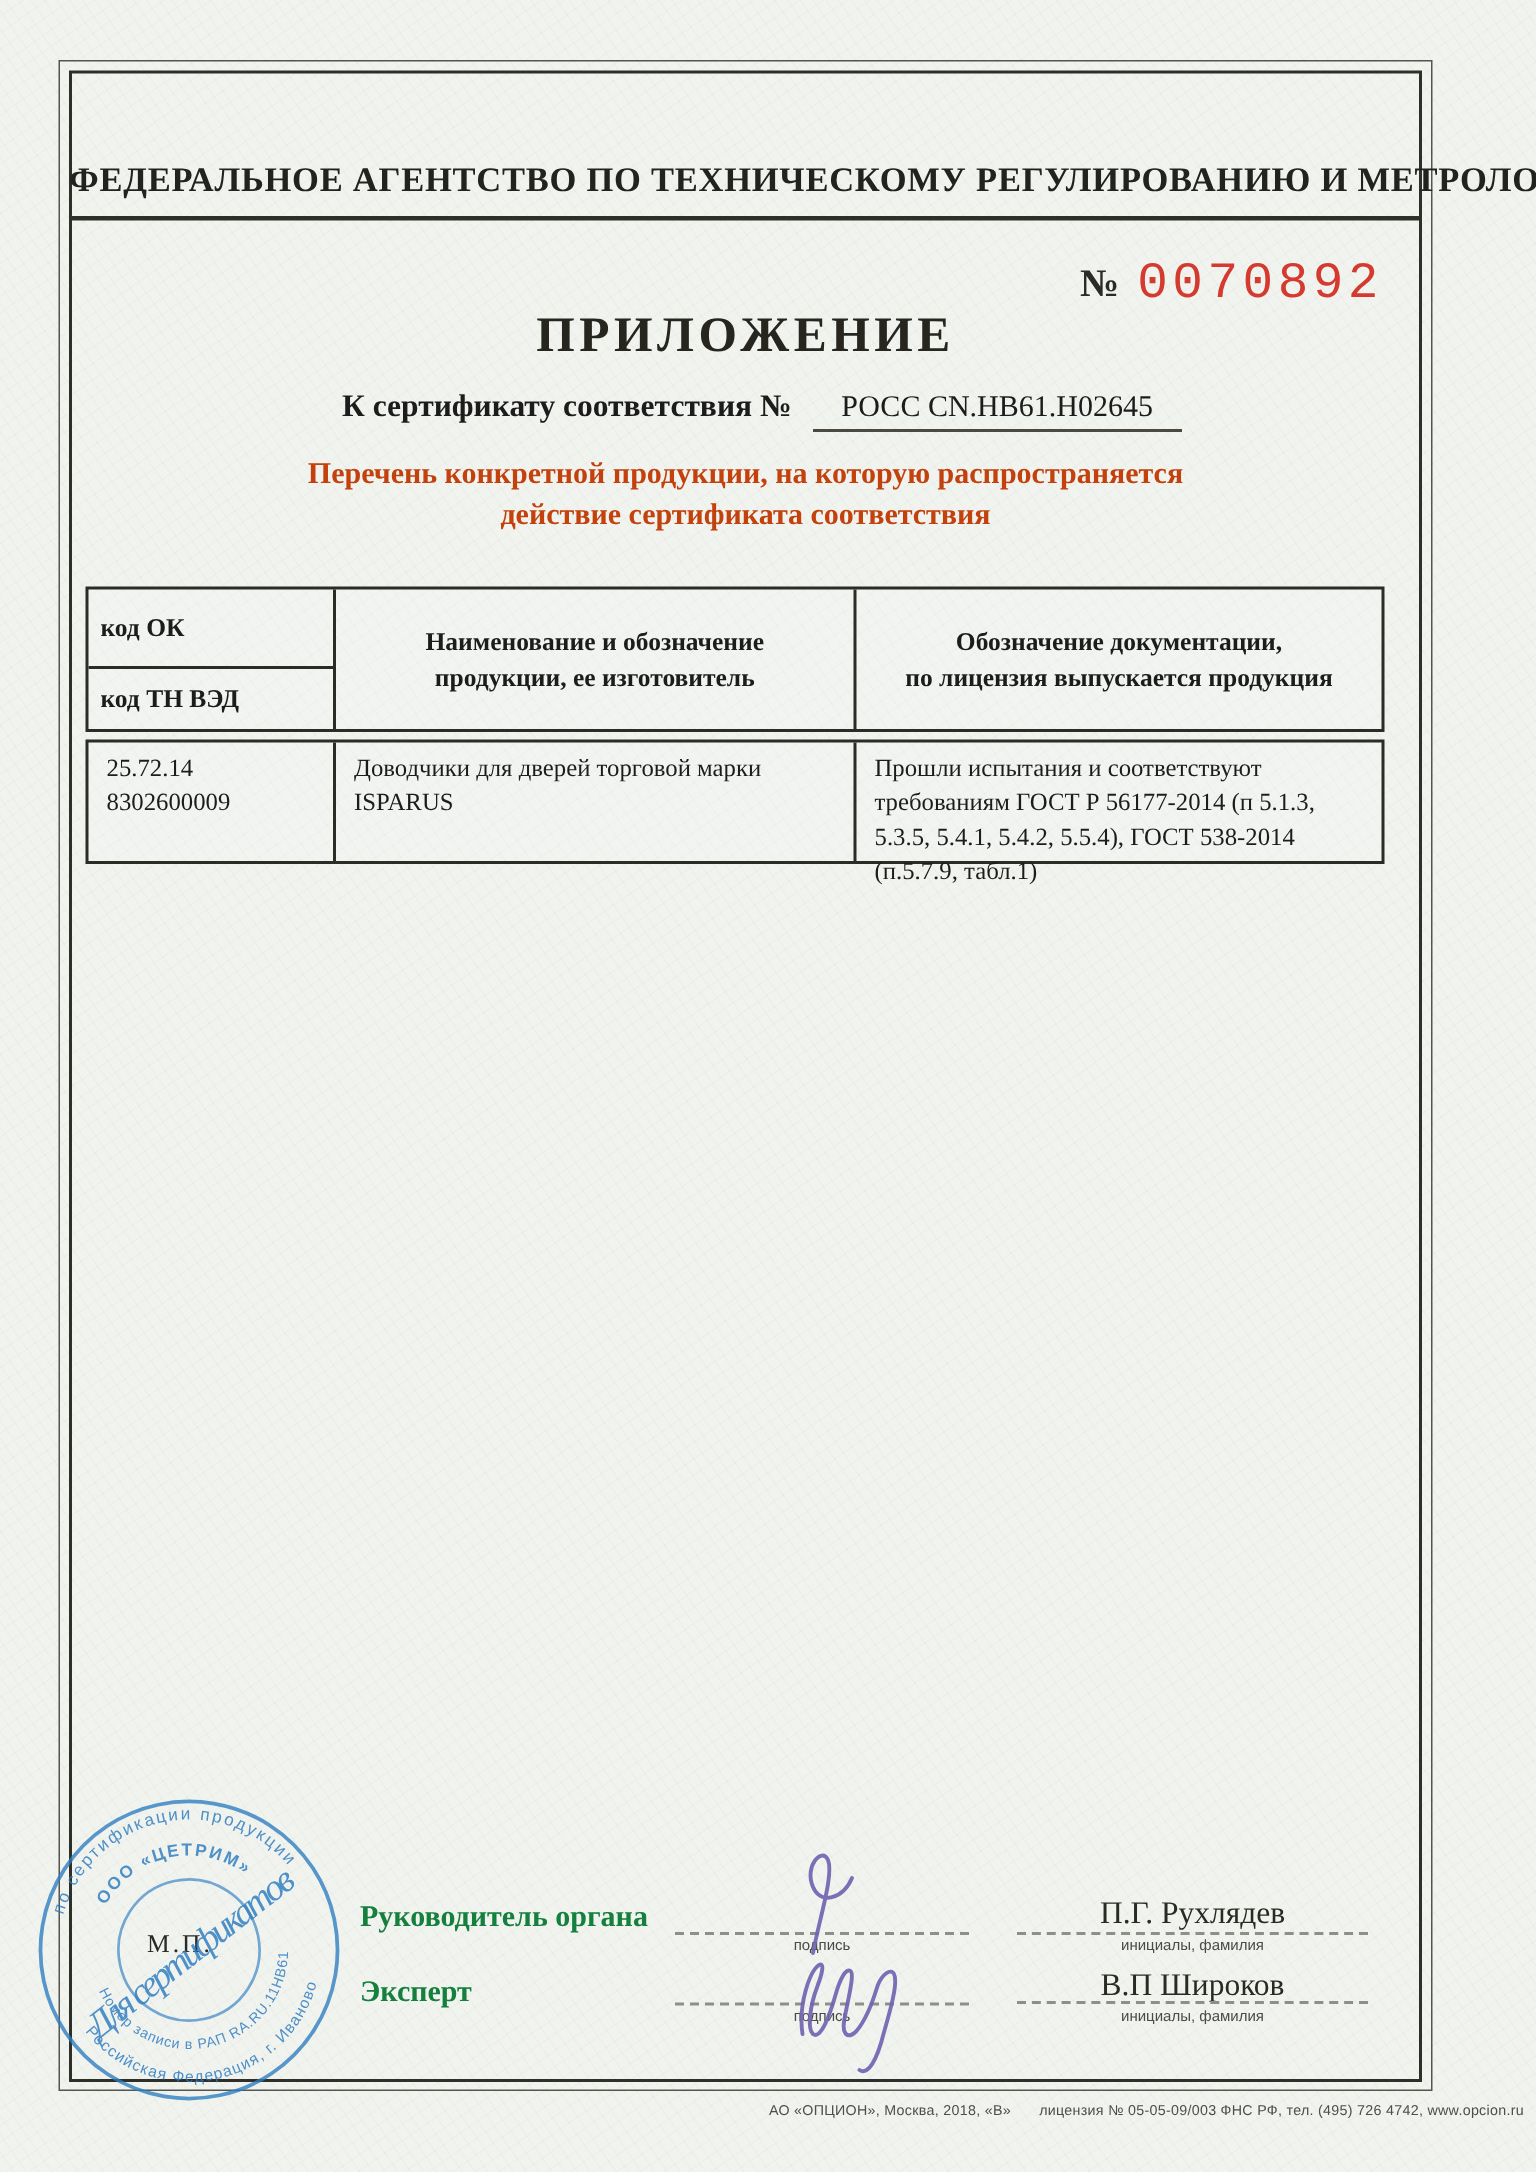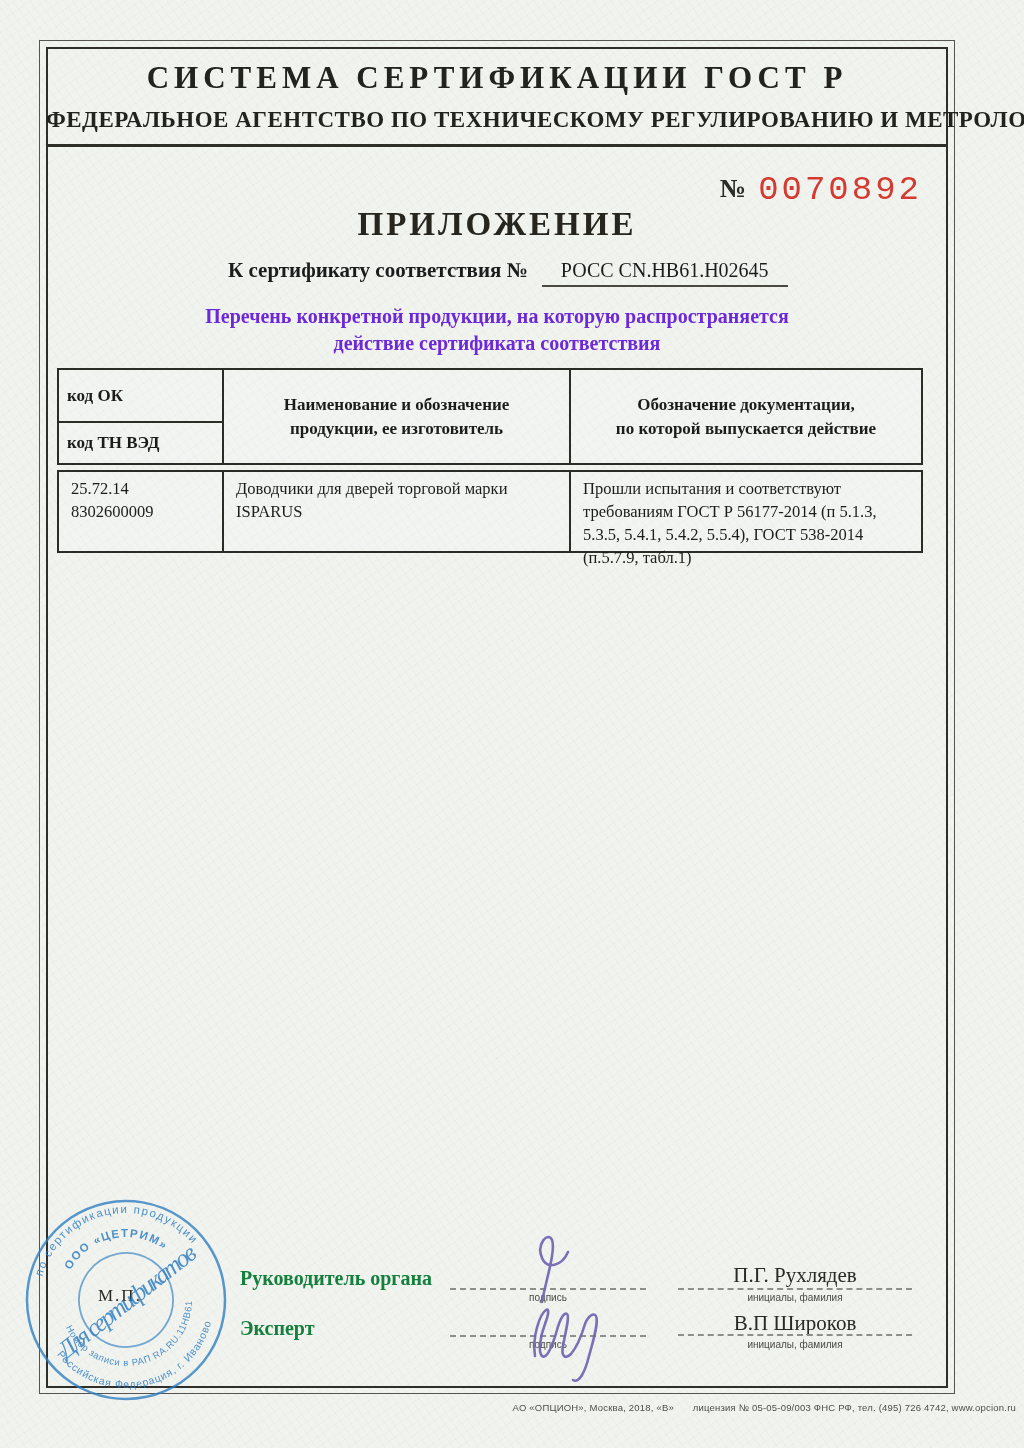--- a/index.html
+++ b/index.html
@@ -22,23 +22,23 @@
   .hdr1 { top:60px; font-size:31px; font-weight:bold; letter-spacing:5px; color:#22221e; }
   .hdr2 { top:107px; font-size:23px; font-weight:bold; letter-spacing:0.5px; color:#22221e; }
   .hdr-sep { left:48px; top:144px; width:898px; height:3px; background:#2f2f2a; }
   .doc-no { left:720px; top:174px; display:flex; align-items:flex-start; gap:12px; }
   .doc-no .nsign { font-size:26px; font-weight:bold; color:#2b2b27; }
   .doc-no .num { font-family:Liberation Mono, monospace; font-size:34px; letter-spacing:3px; margin-top:-3px; }
   .title { top:206px; font-size:33px; font-weight:bold; letter-spacing:3px; color:#26261f; }
   .cert-line { left:228px; top:258px; display:flex; align-items:baseline; gap:14px; }
   .cert-label { font-size:21px; font-weight:bold; }
   .cert-value { width:246px; text-align:center; font-size:20px; border-bottom:2px solid #4a4a43; padding-bottom:3px; }
-  .subtitle { top:303px; font-size:20px; font-weight:bold; line-height:27px; white-space:pre-line; color:#6d28d9; }
+  .subtitle { top:303px; font-size:20px; font-weight:bold; line-height:27px; white-space:pre-line; color:#c2410c; }
   .ml { white-space:pre-line; }
-  .tbl-box { left:57px; width:866px; border:2px solid #2c2c27; display:flex; box-sizing:border-box; background:rgba(255,255,255,0.12); }
+  .tbl-box { left:57px; width:866px; border:2px solid #2c2c27; display:flex; box-sizing:border-box; background:rgba(255,255,255,0.12);margin-top:23px; }
   .tbl-head { top:368px; height:97px; }
   .tbl-data { top:470px; height:83px; }
   .c1 { width:165px; border-right:2px solid #2c2c27; box-sizing:border-box; display:flex; flex-direction:column; }
   .c2 { width:347px; border-right:2px solid #2c2c27; box-sizing:border-box; }
   .c3 { flex:1; }
   .c1-half1 { height:51px; border-bottom:2px solid #2c2c27; display:flex; align-items:center; padding-left:8px; }
   .c1-half2 { flex:1; display:flex; align-items:center; padding-left:8px; }
   .th { font-weight:bold; font-size:17px; }
   .hc-center { display:flex; align-items:center; justify-content:center; text-align:center; height:100%; line-height:24px; }
   .cell-pad { padding:5px 10px 0 12px; font-size:16.5px; line-height:23px;font-family:Liberation Serif, serif; }
@@ -57,21 +57,20 @@
   .sig-svg { left:490px; top:1228px; }
 </style>
 </head>
 <body>
 
 <div class="page">
 
   <div class="abs outer-frame"></div>
   <div class="abs inner-frame"></div>
 
-  <div class="abs full-center hdr1">СИСТЕМА СЕРТИФИКАЦИИ ГОСТ Р</div>
   <div class="abs full-center hdr2">ФЕДЕРАЛЬНОЕ АГЕНТСТВО ПО ТЕХНИЧЕСКОМУ РЕГУЛИРОВАНИЮ И МЕТРОЛОГИИ</div>
   <div class="abs hdr-sep"></div>
 
   <div class="abs doc-no">
     <span class="nsign">№</span>
     <span class="num" style="color:#d43a2f">0070892</span>
   </div>
 
   <div class="abs full-center title">ПРИЛОЖЕНИЕ</div>
 
@@ -87,21 +86,21 @@
     <div class="c1">
       <div class="c1-half1 th">код ОК</div>
       <div class="c1-half2 th">код ТН ВЭД</div>
     </div>
     <div class="c2">
       <div class="hc-center th ml">Наименование и обозначение
 продукции, ее изготовитель</div>
     </div>
     <div class="c3">
       <div class="hc-center th ml">Обозначение документации,
-по которой выпускается действие</div>
+по лицензия выпускается продукция</div>
     </div>
   </div>
 
   <div class="abs tbl-box tbl-data">
     <div class="c1">
       <div class="cell-pad ml">25.72.14
 8302600009</div>
     </div>
     <div class="c2">
       <div class="cell-pad ml">Доводчики для дверей торговой марки

